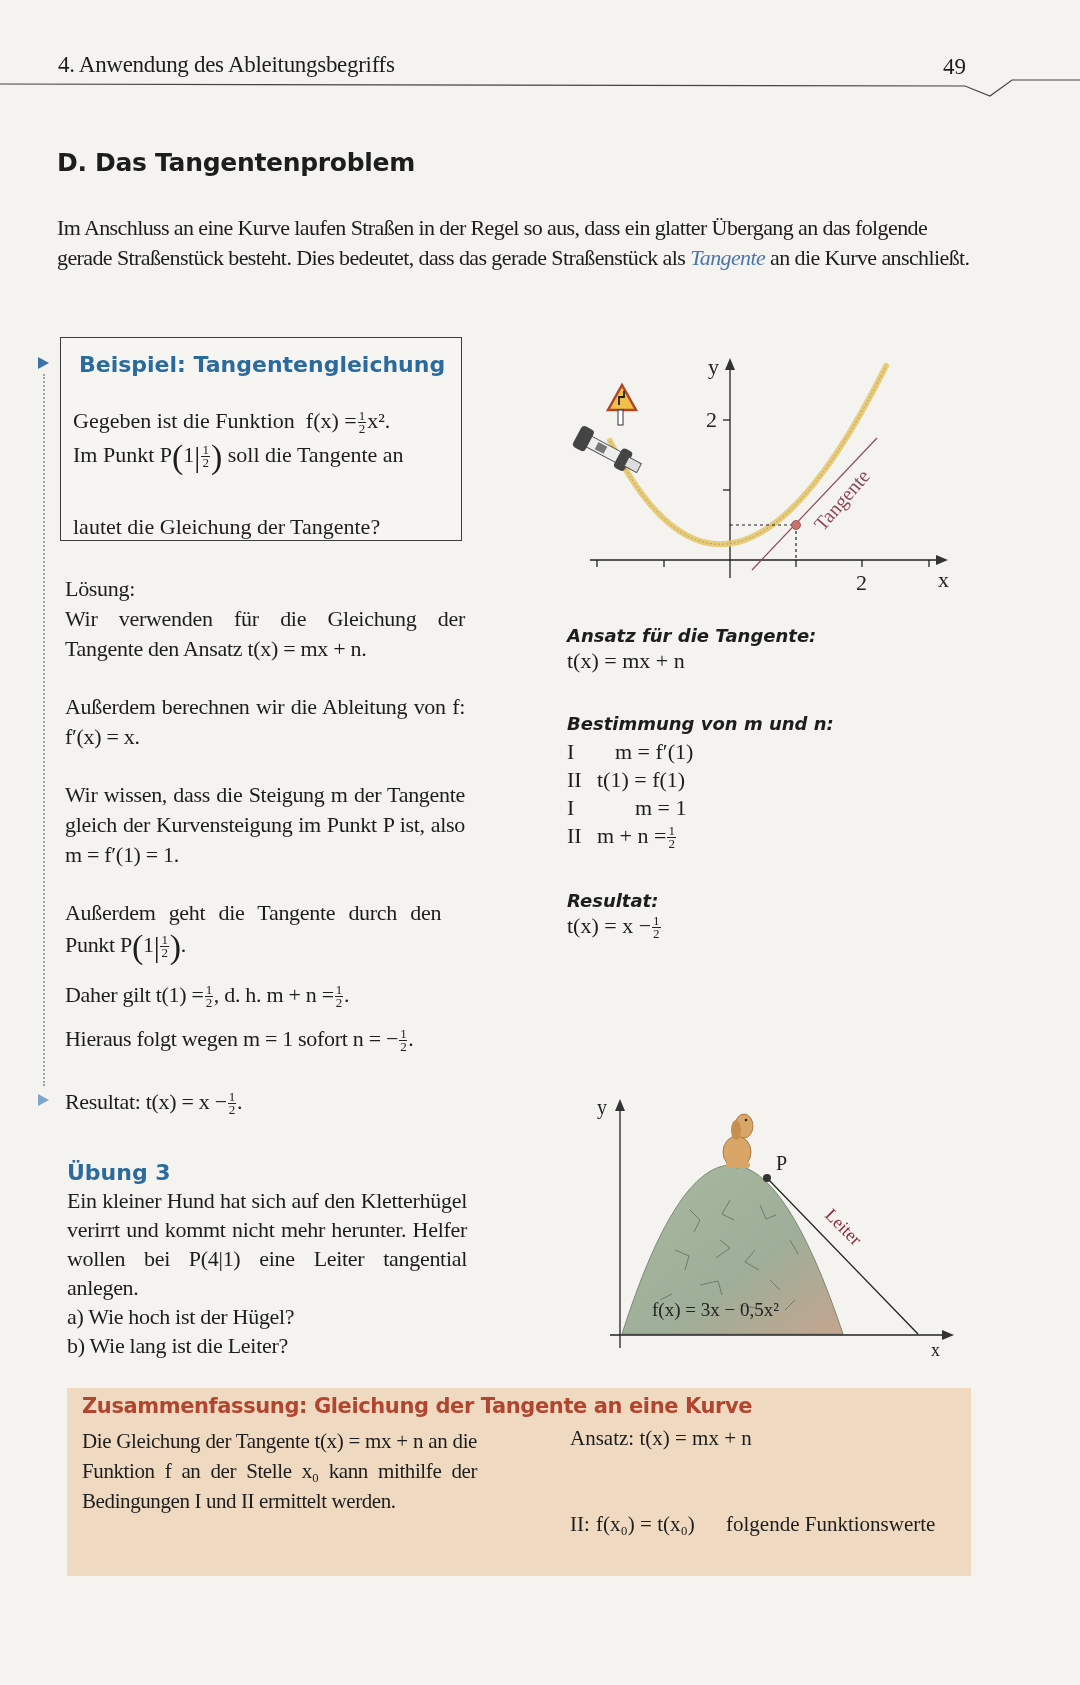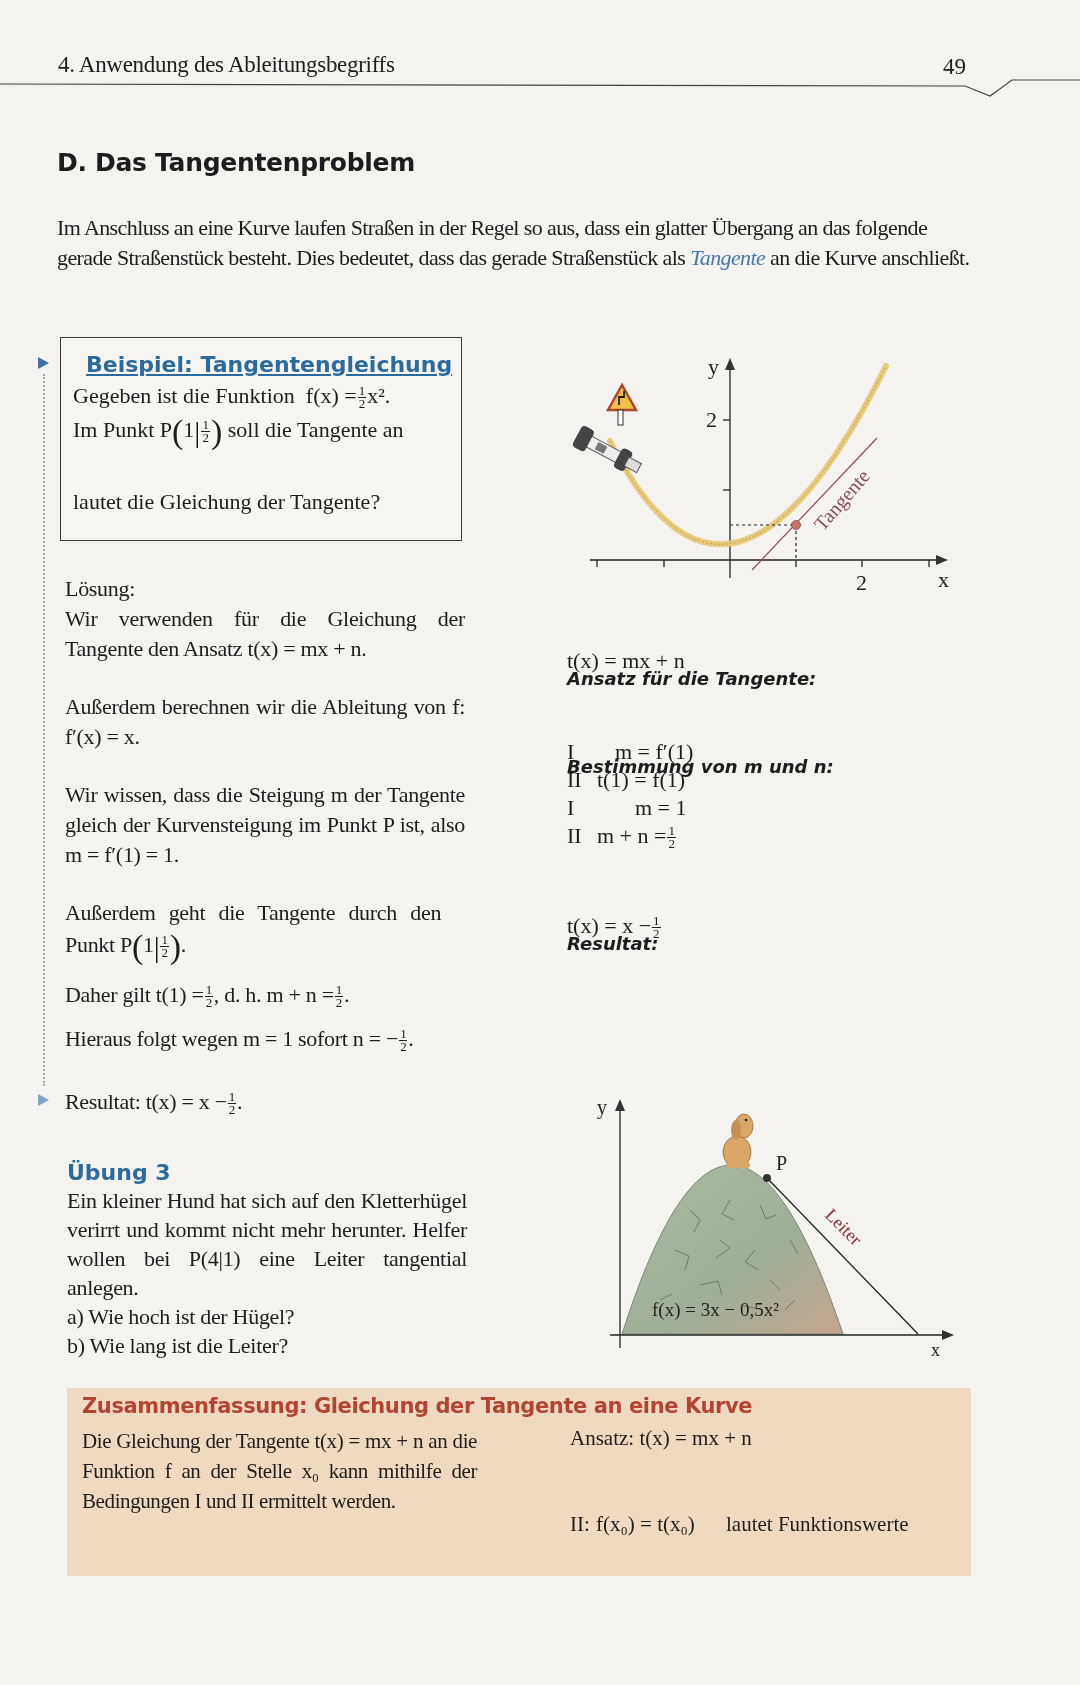--- a/index.html
+++ b/index.html
@@ -11,31 +11,31 @@
   }
   .abs { position:absolute; }
   .sans { font-family:"DejaVu Sans", "Liberation Sans", sans-serif; }
   .header-title { left:58px; top:52px; font-size:23px; letter-spacing:-0.3px; }
   .page-num { left:943px; top:54px; font-size:23px; }
   .section-title { left:57px; top:148px; font-size:25px; font-weight:bold; letter-spacing:-0.3px; }
   .intro { left:57px; top:213px; width:920px; font-size:22px; line-height:30px; letter-spacing:-0.6px; }
   .intro .hl { color:#4a76b0; font-style:italic; }
   .example-box { left:60px; top:337px; width:402px; height:204px; border:1.5px solid #3c3c3c; box-sizing:border-box; background:#f6f5f1; }
   .blue-head { color:#2a6a9e; font-weight:bold; font-size:22px; }
-  .example-title { left:25px; top:14px;text-decoration:underline; }
-  .ex-line { left:12px; font-size:22px; line-height:28px; white-space:nowrap; }
+  .example-title { left:18px; top:14px; }
+  .ex-line { left:12px; font-size:22px; line-height:28px; white-space:nowrap;margin-top:25px; }
   .marker { width:0; height:0; border-top:6px solid transparent; border-bottom:6px solid transparent; border-left:11px solid #3b73a8; }
   .dots { left:43px; width:0; border-left:2px dotted #9aa6b0; }
   .body-text { left:65px; width:400px; font-size:22px; line-height:30px; letter-spacing:-0.3px; }
   .justify { text-align:justify; }
   .frac { display:inline-block; vertical-align:middle; text-align:center; font-size:13px; line-height:12px; margin:0 1px; }
   .frac .num { display:block; border-bottom:1px solid #222; padding:0 1px; }
   .frac .den { display:block; }
   .right-text { left:567px; font-size:22px; line-height:28px; }
-  .ital-head { font-family:"DejaVu Sans", sans-serif; font-weight:bold; font-style:italic; font-size:18px;margin-top:43px; }
+  .ital-head { font-family:"DejaVu Sans", sans-serif; font-weight:bold; font-style:italic; font-size:18px; }
   .summary { left:67px; top:1388px; width:904px; height:188px; background:#efd9c1; }
   .summary-title { left:15px; top:6px; color:#b2452f; font-weight:bold; font-size:21px; font-family:"DejaVu Sans", sans-serif; letter-spacing:-0.4px; }
   .sum-text { left:15px; top:38px; width:395px; font-size:21px; line-height:30px; letter-spacing:-0.4px; }
   .sum-right { left:503px; font-size:21px; white-space:nowrap; }
 </style>
 </head>
 <body>
 
 <div class="abs header-title">4. Anwendung des Ableitungsbegriffs</div>
 <div class="abs page-num">49</div>
@@ -186,14 +186,14 @@
   <text x="196" y="80" font-family="Liberation Serif, serif" font-size="20" fill="#222">P</text>
   <text x="351" y="266" font-family="Liberation Serif, serif" font-size="18" fill="#222">x</text>
   <text x="0" y="0" transform="translate(244,126) rotate(45)" font-family="Liberation Serif, serif" font-size="18" fill="#8a2a3a">Leiter</text>
   <text x="72" y="226" font-family="Liberation Serif, serif" font-size="19" fill="#222">f(x) = 3x − 0,5x²</text>
 </svg>
 
 <div class="abs summary">
   <div class="abs summary-title">Zusammenfassung: Gleichung der Tangente an eine Kurve</div>
   <div class="abs sum-text justify">Die Gleichung der Tangente t(x) = mx + n an die Funktion f an der Stelle x₀ kann mithilfe der Bedingungen I und II ermittelt werden.</div>
   <div class="abs sum-right" style="top:38px">Ansatz: t(x) = mx + n</div>
-  <div class="abs sum-right" style="top:124px"><span style="display:inline-block;width:26px">II:</span><span style="display:inline-block;width:130px">f(x₀) = t(x₀)</span><span>lautet Funktionswerte</span></div>
+  <div class="abs sum-right" style="top:124px"><span style="display:inline-block;width:26px">II:</span><span style="display:inline-block;width:130px">f(x₀) = t(x₀)</span><span>folgende Funktionswerte</span></div>
 </div>
 
 </body></html>

